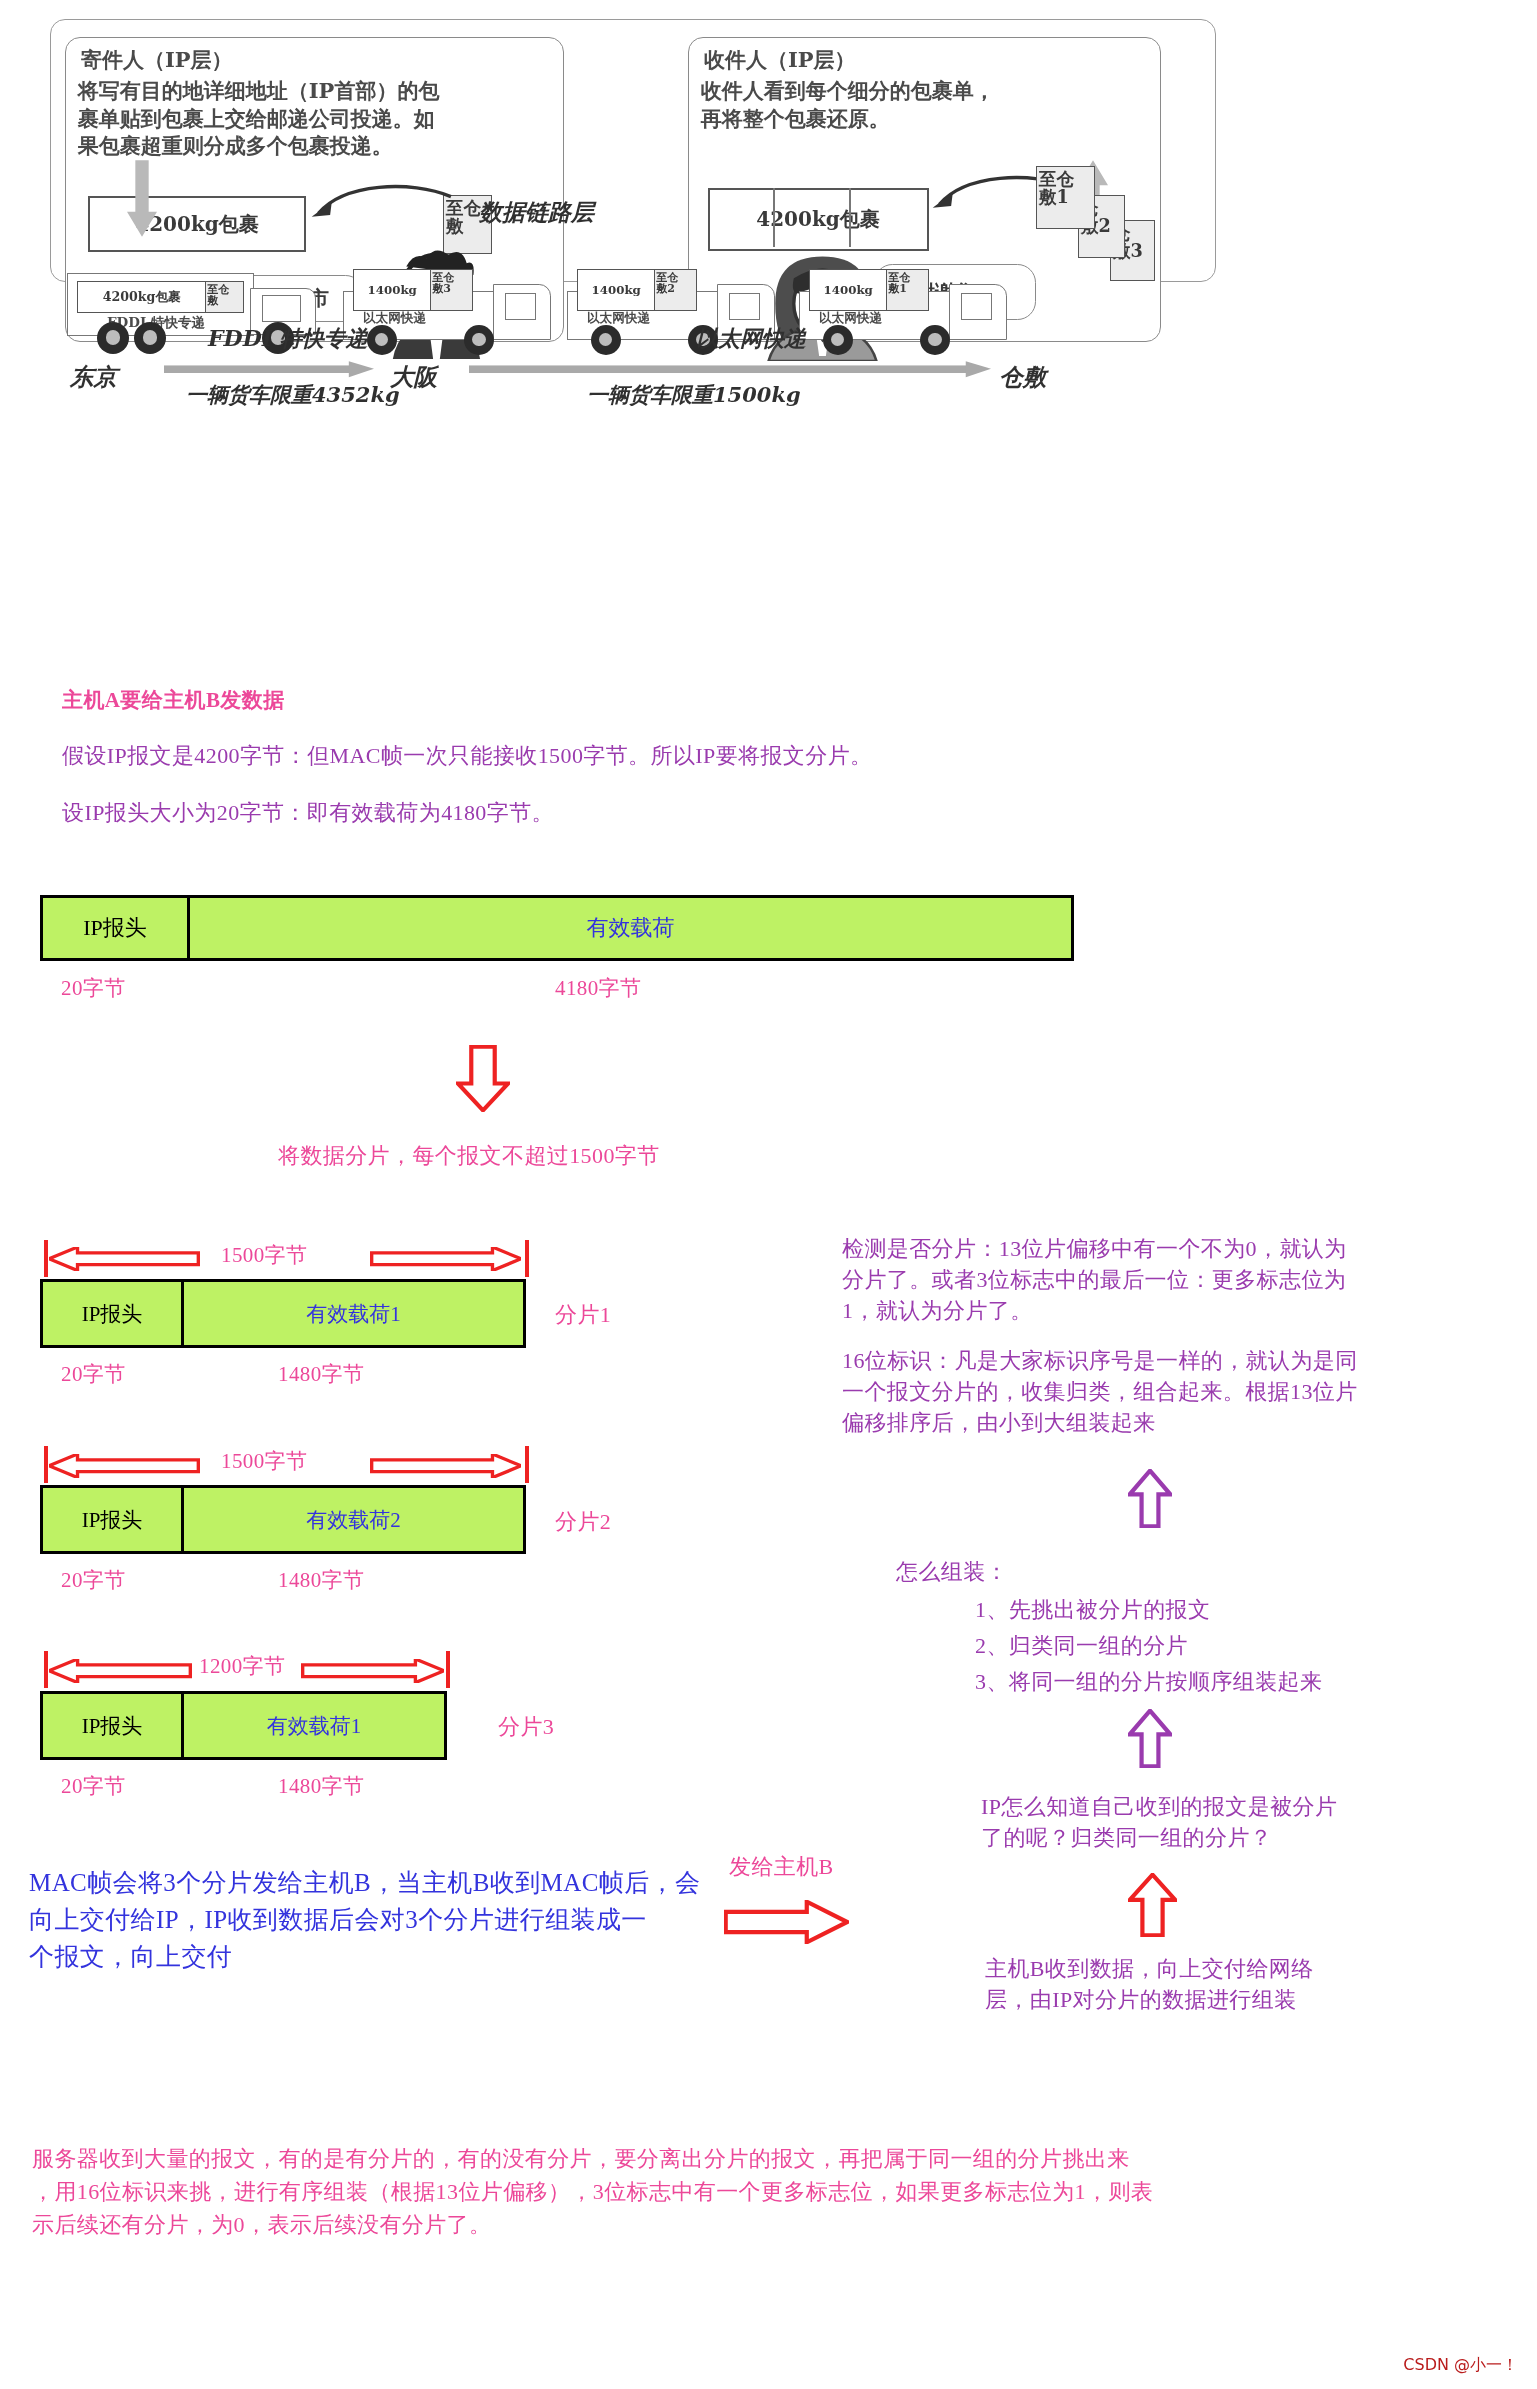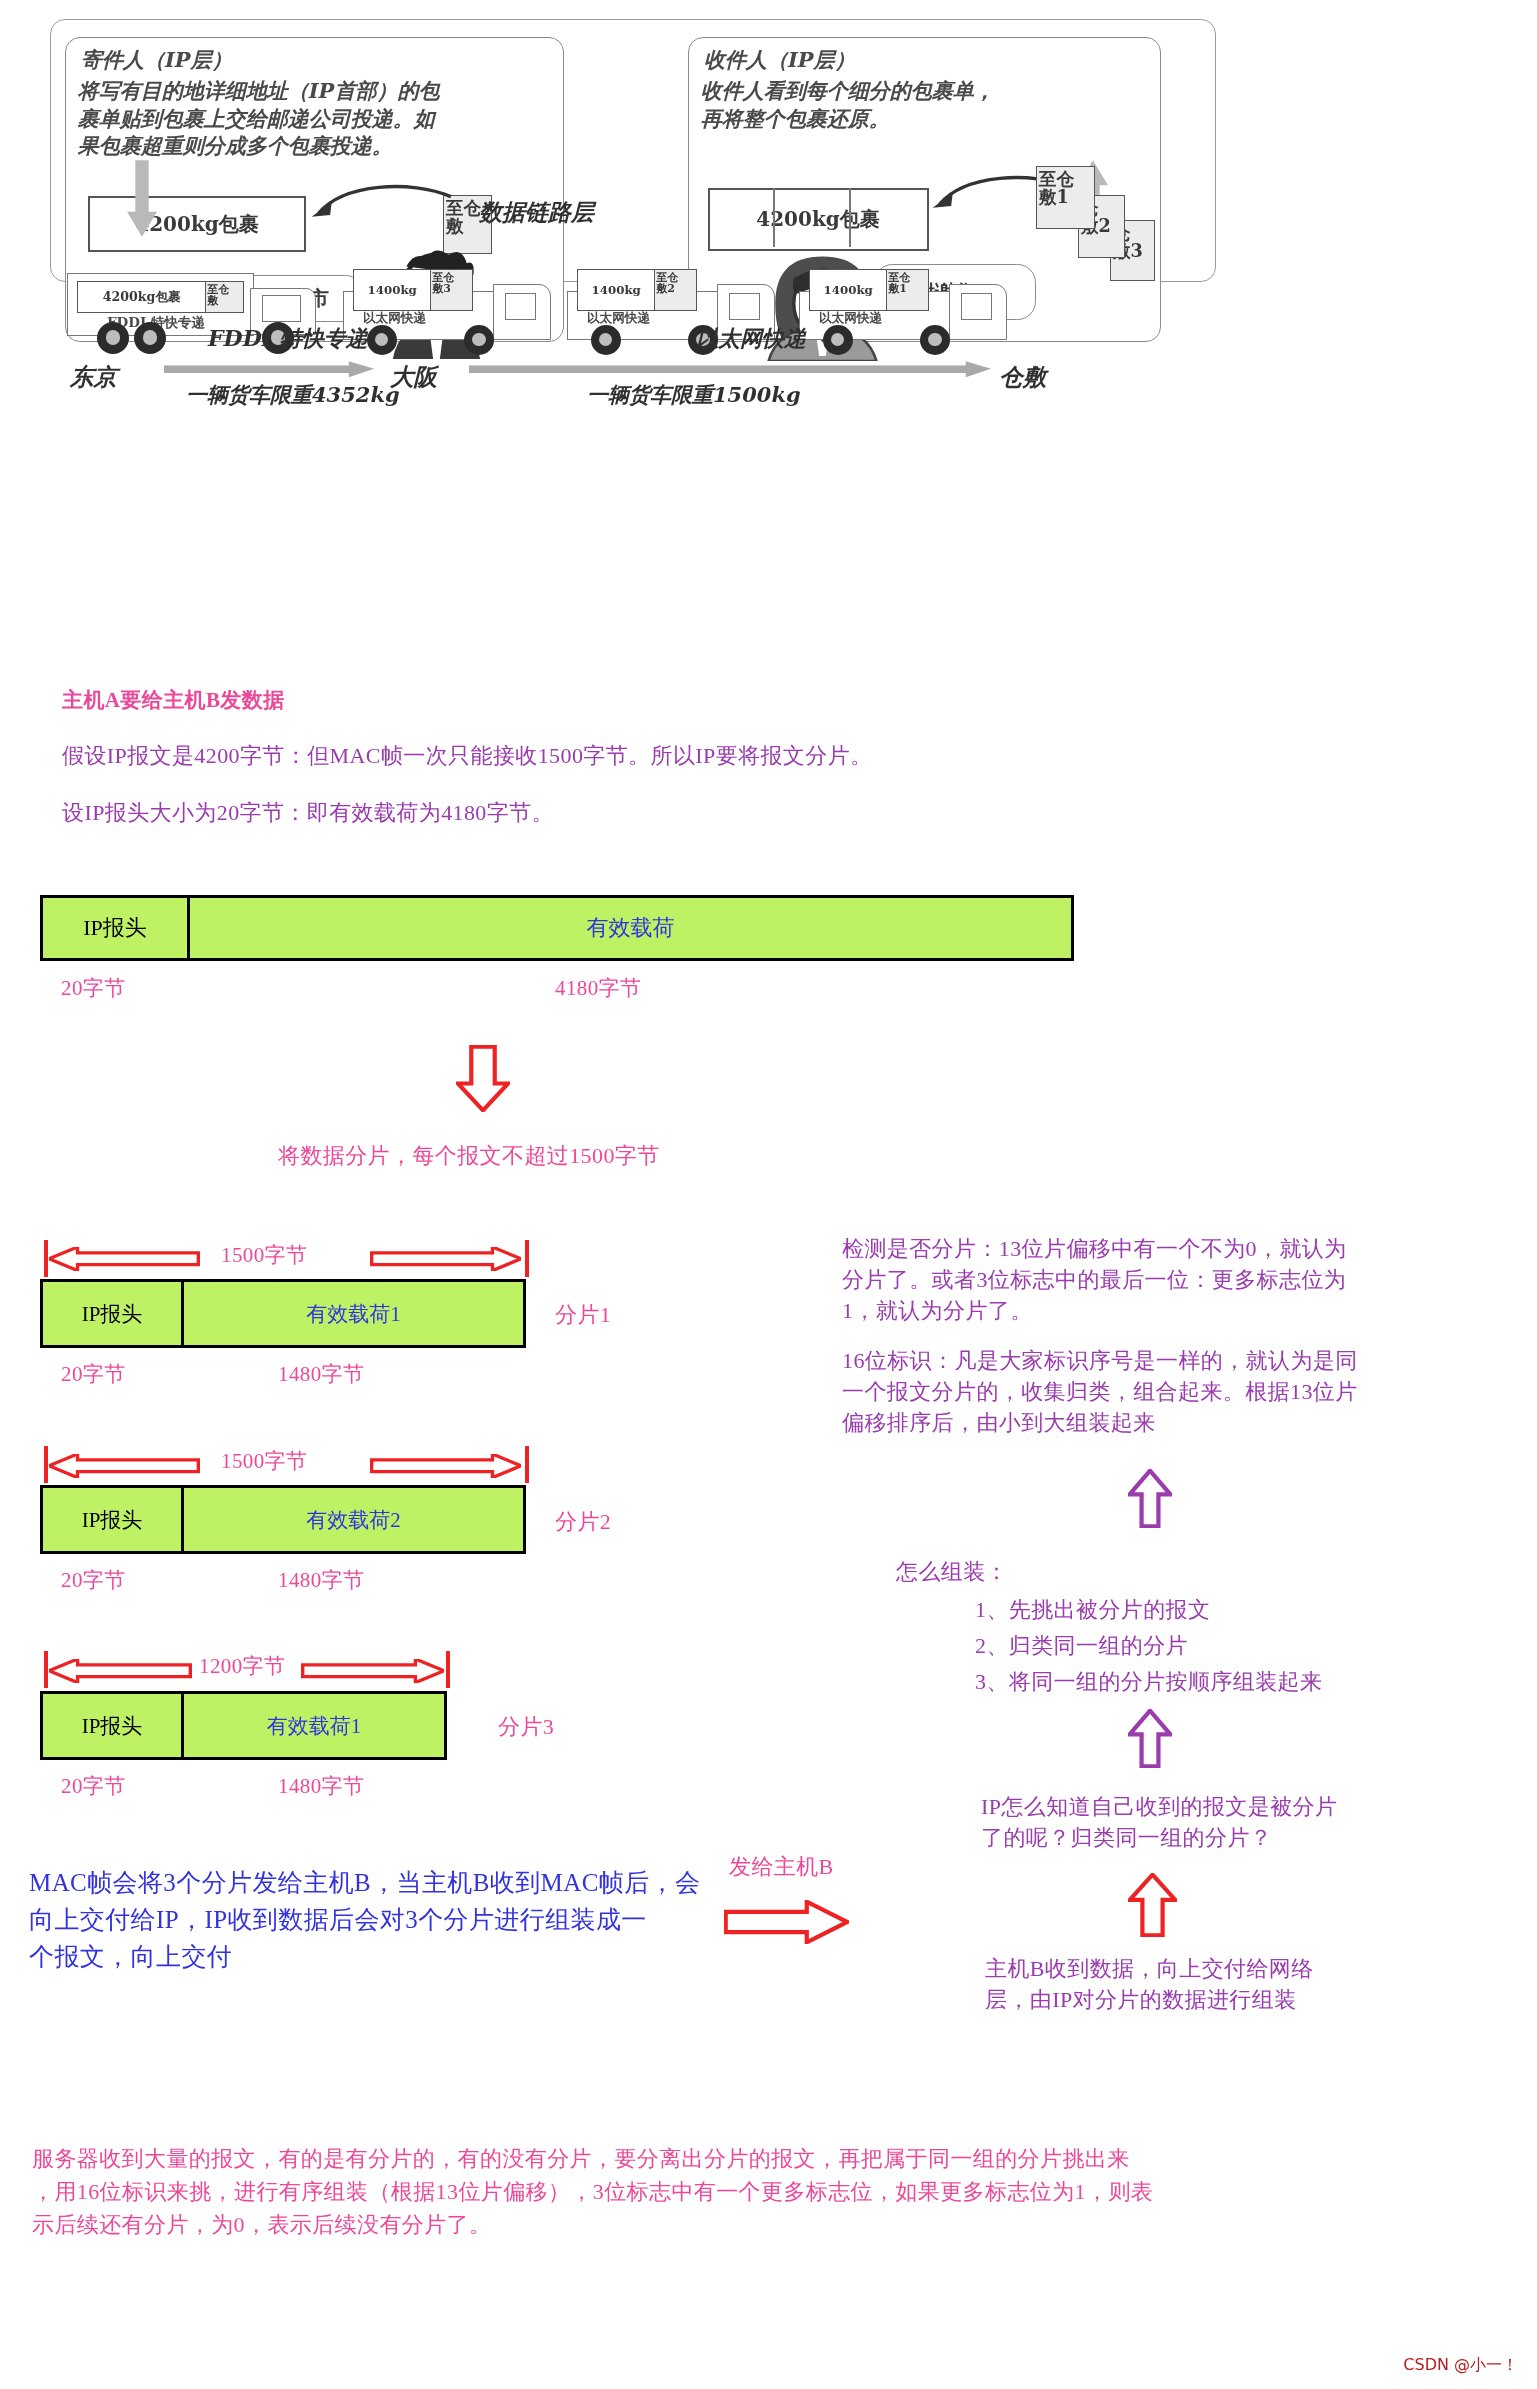--- a/index.html
+++ b/index.html
@@ -14,21 +14,21 @@
     position:absolute;left:50px;top:18.5px;width:1164px;height:604px;
     filter:grayscale(1);
   }
   .rbox{
     position:absolute;border:1.7px solid #8a8a8a;border-radius:15px;background:#fff;
   }
   .sender-box{left:15px;top:18.5px;width:497px;height:303px;}
   .receiver-box{left:638px;top:18.5px;width:471px;height:303px;}
   .linkbox{left:0px;top:209px;width:1164px;height:261px;border:1.7px solid #9a9a9a;border-radius:15px;}
   .scan-txt{position:absolute;color:#4a4a4a;font-weight:bold;line-height:1.32;
-            font-family:"DejaVu Serif","Liberation Serif",serif;font-style:italic;}
+            font-family:"DejaVu Serif","Liberation Serif",serif;}
   .pkg-box{position:absolute;border:2.5px solid #555;background:#fff;
            display:flex;align-items:center;justify-content:center;
            color:#3a3a3a;font-weight:bold;font-family:"DejaVu Serif",serif;}
   .tag-box{position:absolute;border:1.7px solid #555;background:#ececec;
            color:#3a3a3a;font-weight:bold;line-height:1.05;text-align:left;
            padding:2.5px 1.7px;font-family:"DejaVu Serif",serif;}
   .bubble{position:absolute;border:1.7px solid #8a8a8a;border-radius:18.5px;background:#fff;
           display:flex;align-items:center;justify-content:center;
           color:#3a3a3a;font-weight:bold;font-family:"DejaVu Serif",serif;}
   .bubble:after{content:"";position:absolute;width:0;height:0;}

